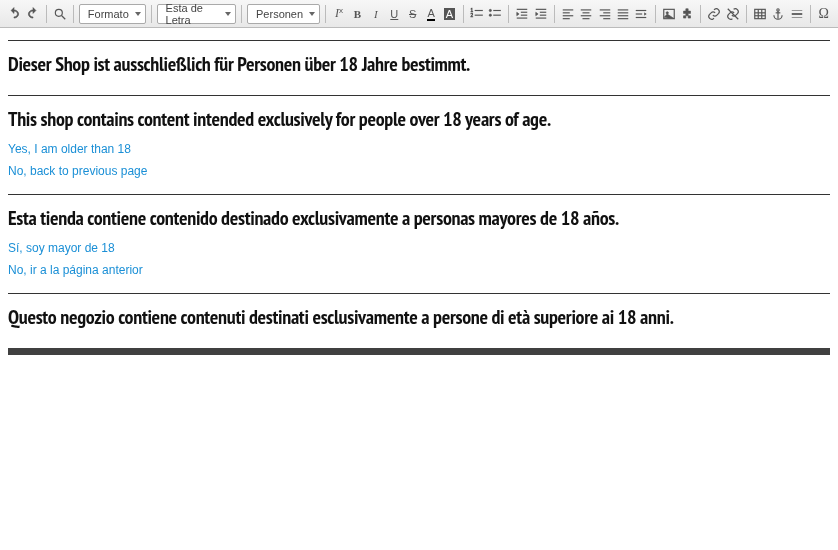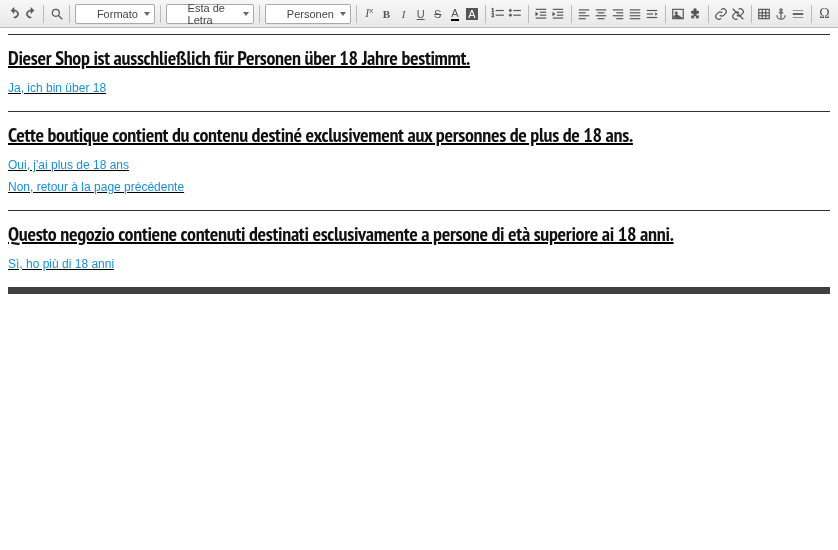--- a/index.html
+++ b/index.html
@@ -32,42 +32,41 @@
   .tb-btn svg { width: 14px; height: 14px; fill: #555; stroke: #555; }
   .tb-sep {
     width: 1px;
     height: 18px;
     background: #bbb;
     margin: 0 3px;
   }
   .tb-select {
     background: #fff;
     border: 1px solid #aaa;
-    padding: 2px 16px 2px 21px;
+    padding: 2px 16px 2px 8px;
     font-size: 11px;
     color: #444;
     cursor: pointer;
     position: relative;
     height: 20px;
     display: flex;
     align-items: center;
     border-radius: 2px;
   }
   .tb-select::after {
     content: "";
     position: absolute;
     right: 4px;
     top: 7px;
     border-left: 3px solid transparent;
     border-right: 3px solid transparent;
     border-top: 4px solid #666;
   }
   .content {
-    padding: 6px 8px 8px;
-    text-decoration: underline;
+    padding: 12px 8px 8px;
   }
   .section {
     border-top: 1px solid #333;
     padding: 10px 0 8px;
   }
   .section:last-child { border-bottom: 7px solid #404040; }
   .heading {
     font-family: "Trebuchet MS", "PT Sans Narrow", Arial, sans-serif;
     font-weight: bold;
     font-size: 20px;
@@ -267,24 +266,27 @@
     </div>
   <div class="tb-sep"></div>
   <div class="tb-btn">
       <span style="font-family:Georgia;font-size:14px;">Ω</span>
     </div>
 </div>
 
 <div class="content">
   <div class="section">
     <div class="heading">Dieser Shop ist ausschließlich für Personen über 18 Jahre bestimmt.</div>
-    <div class="link">Ja, ich bin über 18</div>
-  </div>
-  <div class="section">
-    <div class="heading">Cette boutique contient du contenu destiné exclusivement aux personnes de plus de 18 ans.</div>
-    <div class="link">Oui, j'ai plus de 18 ans</div>
-    <div class="link">Non, retour à la page précédente</div>
+  </div>
+  <div class="section">
+    <div class="heading">This shop contains content intended exclusively for people over 18 years of age.</div>
+    <div class="link">Yes, I am older than 18</div>
+    <div class="link">No, back to previous page</div>
+  </div>
+  <div class="section">
+    <div class="heading">Esta tienda contiene contenido destinado exclusivamente a personas mayores de 18 años.</div>
+    <div class="link">Sí, soy mayor de 18</div>
+    <div class="link">No, ir a la página anterior</div>
   </div>
   <div class="section">
     <div class="heading">Questo negozio contiene contenuti destinati esclusivamente a persone di età superiore ai 18 anni.</div>
-    <div class="link">Sì, ho più di 18 anni</div>
   </div>
 </div>
 
 </body></html>

